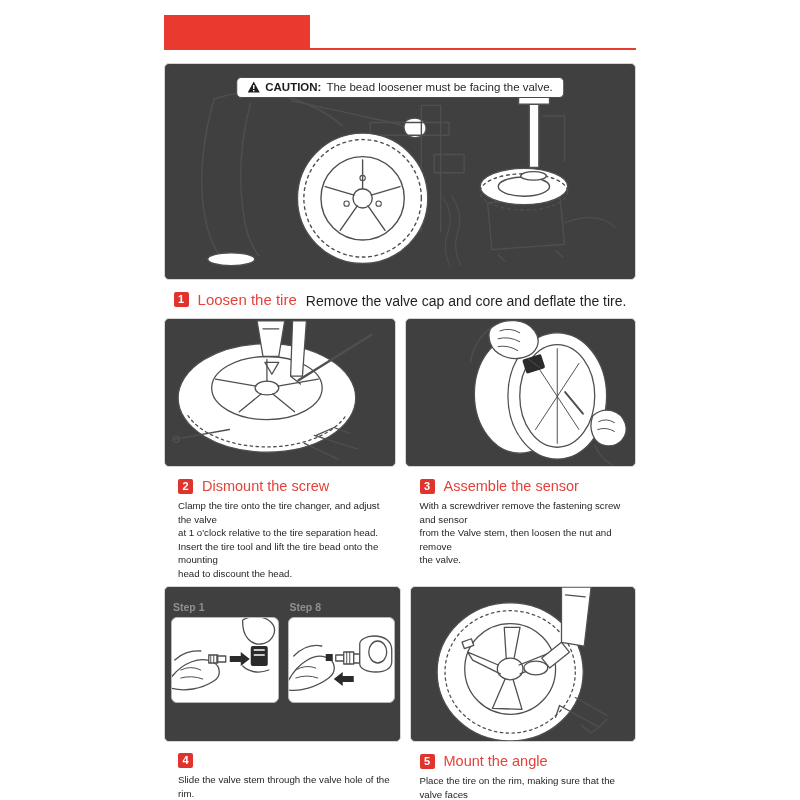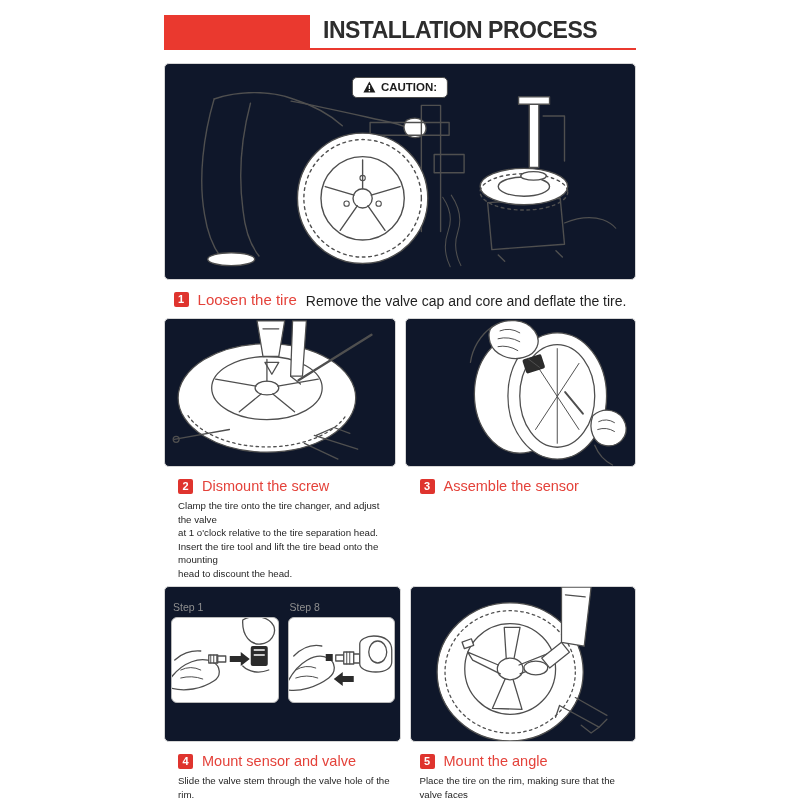--- a/index.html
+++ b/index.html
@@ -13,28 +13,28 @@
   body{font-family:"Liberation Sans","DejaVu Sans",sans-serif;color:#222;}
   .page{width:472px;margin:0 auto;padding-top:15px;}
 
   
   .header{position:relative;height:35px;}
   .red-block{position:absolute;left:0;top:0;width:146px;height:33px;background:var(--accent);}
   .page-title{position:absolute;left:159px;top:2px;font-size:23px;font-weight:bold;color:#2d2d2d;letter-spacing:-0.5px;white-space:nowrap;}
   .header-underline{position:absolute;left:0;top:33px;width:100%;height:2px;background:var(--accent);}
 
   
-  .panel{border:1px solid #d6d6d6;border-radius:5px;background:#0f172a;position:relative;overflow:hidden;}
+  .panel{border:1px solid #d6d6d6;border-radius:5px;background:#404040;position:relative;overflow:hidden;}
   .top-panel{margin-top:13px;height:217px;}
   .panel-row{display:flex;gap:9px;}
   .panel-row .panel{flex:1;}
   .row2{margin-top:7px;}
   .row2 .panel{height:149px;}
   .row3{margin-top:6px;}
-  .row3 .panel{height:156px;}
+  .row3 .panel{height:156px;font-weight:bold;}
 
   
   .caution{position:absolute;left:50%;top:13px;transform:translateX(-50%);display:flex;align-items:center;gap:5px;
     border:1.5px solid #4a4a4a;border-radius:5px;padding:3px 10px 4px;font-size:11.5px;white-space:nowrap;background:#fff;z-index:2;}
   .caution b{font-weight:bold;color:#1c1c1c;}
   .caution .ctext{color:#2a2a2a;}
   .warn-svg{display:block;}
 
   
   .step1-row{margin-top:8px;height:23px;display:flex;align-items:center;justify-content:center;gap:9px;}
@@ -66,34 +66,34 @@
   svg .dash{stroke-dasharray:2.5 3.5;}
   svg .dark{fill:#2b2b2b;stroke:none;}
 </style>
 </head>
 <body>
 
 <div class="page">
 
   <div class="header">
     <div class="red-block"></div>
-    <h1 class="page-title">INSTALLATION PROCESS</h1>
     <div class="header-underline"></div>
   </div>
 
   <section class="panel top-panel">
     <div class="caution">
       <span>
         <svg class="warn-svg" width="13" height="12" viewBox="0 0 13 12">
           <polygon points="6.5,0.5 12.5,11.5 0.5,11.5" fill="#1c1c1c"></polygon>
           <rect x="5.8" y="4" width="1.4" height="4" fill="#fff"></rect>
           <rect x="5.8" y="9" width="1.4" height="1.4" fill="#fff"></rect>
         </svg>
       </span>
       <b>CAUTION:</b>
+      <span class="ctext">The bead loosener must be facing the valve.</span>
     </div>
     <svg class="fill-svg top-illu" viewBox="0 0 440 170">
 
       <path class="ln" d="M46,4 C36,38 31,78 37,112 C40,131 45,143 53,153"></path>
       <path class="ln" d="M80,8 C71,42 69,78 73,108 C75,127 80,141 88,151"></path>
       <path class="ln" d="M46,4 C70,-4 98,-4 120,4 C142,11 156,20 166,29"></path>
       <ellipse class="lnw" cx="62" cy="154" rx="22" ry="6"></ellipse>
       <path class="ln" d="M118,6 C150,12 180,19 212,26 C220,28 226,30 230,33"></path>
       <path class="lnw" d="M226,24 c8,-4 16,-2 18,5 c2,7 -4,12 -12,11 c-7,-1 -11,-9 -6,-16 z"></path>
 
@@ -184,20 +184,23 @@
       <div class="step-desc">Clamp the tire onto the tire changer, and adjust the valve
 at 1 o'clock relative to the tire separation head.
 Insert the tire tool and lift the tire bead onto the mounting
 head to discount the head.</div>
     </div>
     <div class="step-col">
       <div class="step-head">
         <span class="badge">3</span>
         <span class="step-title">Assemble the sensor</span>
       </div>
+      <div class="step-desc">With a screwdriver remove the fastening screw and sensor
+from the Valve stem, then loosen the nut and remove
+the valve.</div>
     </div>
   </div>
 
   <div class="panel-row row3">
     <section class="panel mini-panel">
       <div class="mini-col">
         <div class="mini-label">Step 1</div>
         <div class="mini-box">
           <svg viewBox="0 0 104 84">
 
@@ -258,21 +261,20 @@
         <path class="ln" d="M150,120 L190,142 M166,112 L198,130 M150,120 l-4,12 M190,142 l8,-8"></path>
         <path class="ln" d="M172,140 l10,8 l8,-6"></path>
       </svg>
     </section>
   </div>
 
   <div class="text-row">
     <div class="step-col">
       <div class="step-head">
         <span class="badge">4</span>
-        <span class="step-title">Mount sensor and valve</span>
       </div>
       <div class="step-desc">Slide the valve stem through the valve hole of the rim.
 Tighten the screw-nut with 4.0 Nm with the help
 of the positioning pin. Assemble the sensor body against
 the rim and tighten the screw.</div>
     </div>
     <div class="step-col">
       <div class="step-head">
         <span class="badge">5</span>
         <span class="step-title">Mount the angle</span>

